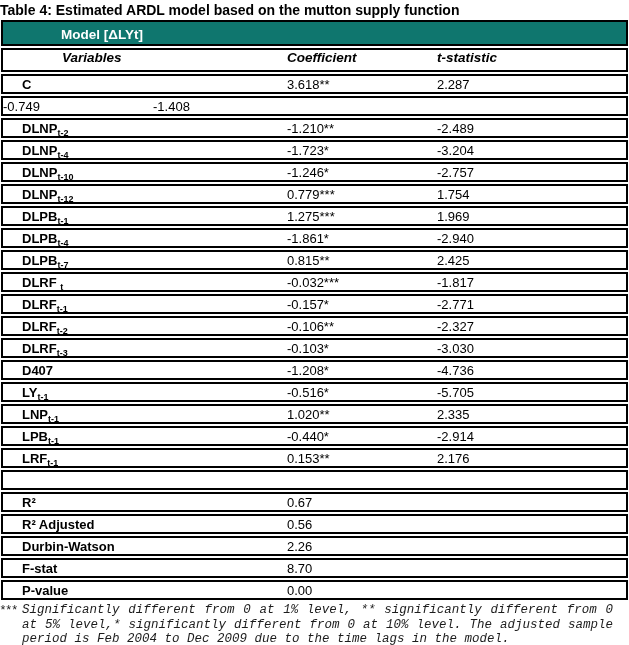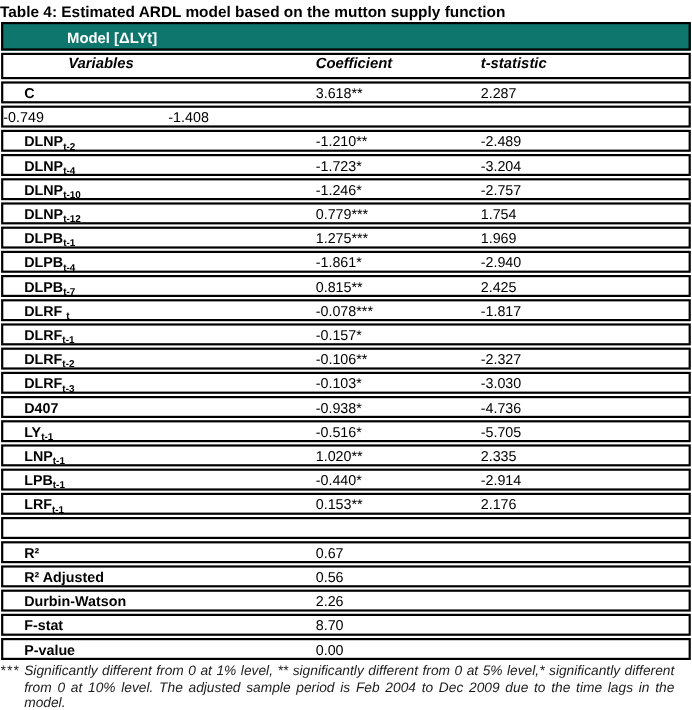--- a/index.html
+++ b/index.html
@@ -59,21 +59,21 @@
 
   .footnote {
     margin: 3px 0 0 0;
     display: flex;
     font-style: italic;
     font-size: 12.5px;
     line-height: 14.5px;
     color: #1c1c1c;
   }
   .fn-marker { width: 22px; flex: none; letter-spacing: 1px; }
-  .fn-text { flex: 1; text-align: justify; padding-right: 16px; }
+  .fn-text { flex: 1; text-align: justify; padding-right: 16px; font-family: Liberation Mono, monospace; }
 </style>
 </head>
 <body>
 
 <div class="page">
 
   <div class="title">Table 4: Estimated ARDL model based on the mutton supply function</div>
 
   <div class="model-bar">
     <span>Model [ΔLYt]</span>
@@ -125,40 +125,41 @@
         <div class="cell c-coef">-1.861*</div>
         <div class="cell c-tstat">-2.940</div>
       </div>
       <div class="row">
         <div class="cell c-var"><span>DLPB</span><sub>t-7</sub></div>
         <div class="cell c-coef">0.815**</div>
         <div class="cell c-tstat">2.425</div>
       </div>
       <div class="row">
         <div class="cell c-var"><span>DLRF </span><sub>t</sub></div>
-        <div class="cell c-coef">-0.078***</div>
+        <div class="cell c-coef">-0.032***</div>
         <div class="cell c-tstat">-1.817</div>
       </div>
       <div class="row">
         <div class="cell c-var"><span>DLRF</span><sub>t-1</sub></div>
         <div class="cell c-coef">-0.157*</div>
+        <div class="cell c-tstat">-2.771</div>
       </div>
       <div class="row">
         <div class="cell c-var"><span>DLRF</span><sub>t-2</sub></div>
         <div class="cell c-coef">-0.106**</div>
         <div class="cell c-tstat">-2.327</div>
       </div>
       <div class="row">
         <div class="cell c-var"><span>DLRF</span><sub>t-3</sub></div>
         <div class="cell c-coef">-0.103*</div>
         <div class="cell c-tstat">-3.030</div>
       </div>
       <div class="row">
         <div class="cell c-var"><span>D407</span><sub></sub></div>
-        <div class="cell c-coef">-0.938*</div>
+        <div class="cell c-coef">-1.208*</div>
         <div class="cell c-tstat">-4.736</div>
       </div>
       <div class="row">
         <div class="cell c-var"><span>LY</span><sub>t-1</sub></div>
         <div class="cell c-coef">-0.516*</div>
         <div class="cell c-tstat">-5.705</div>
       </div>
       <div class="row">
         <div class="cell c-var"><span>LNP</span><sub>t-1</sub></div>
         <div class="cell c-coef">1.020**</div>

